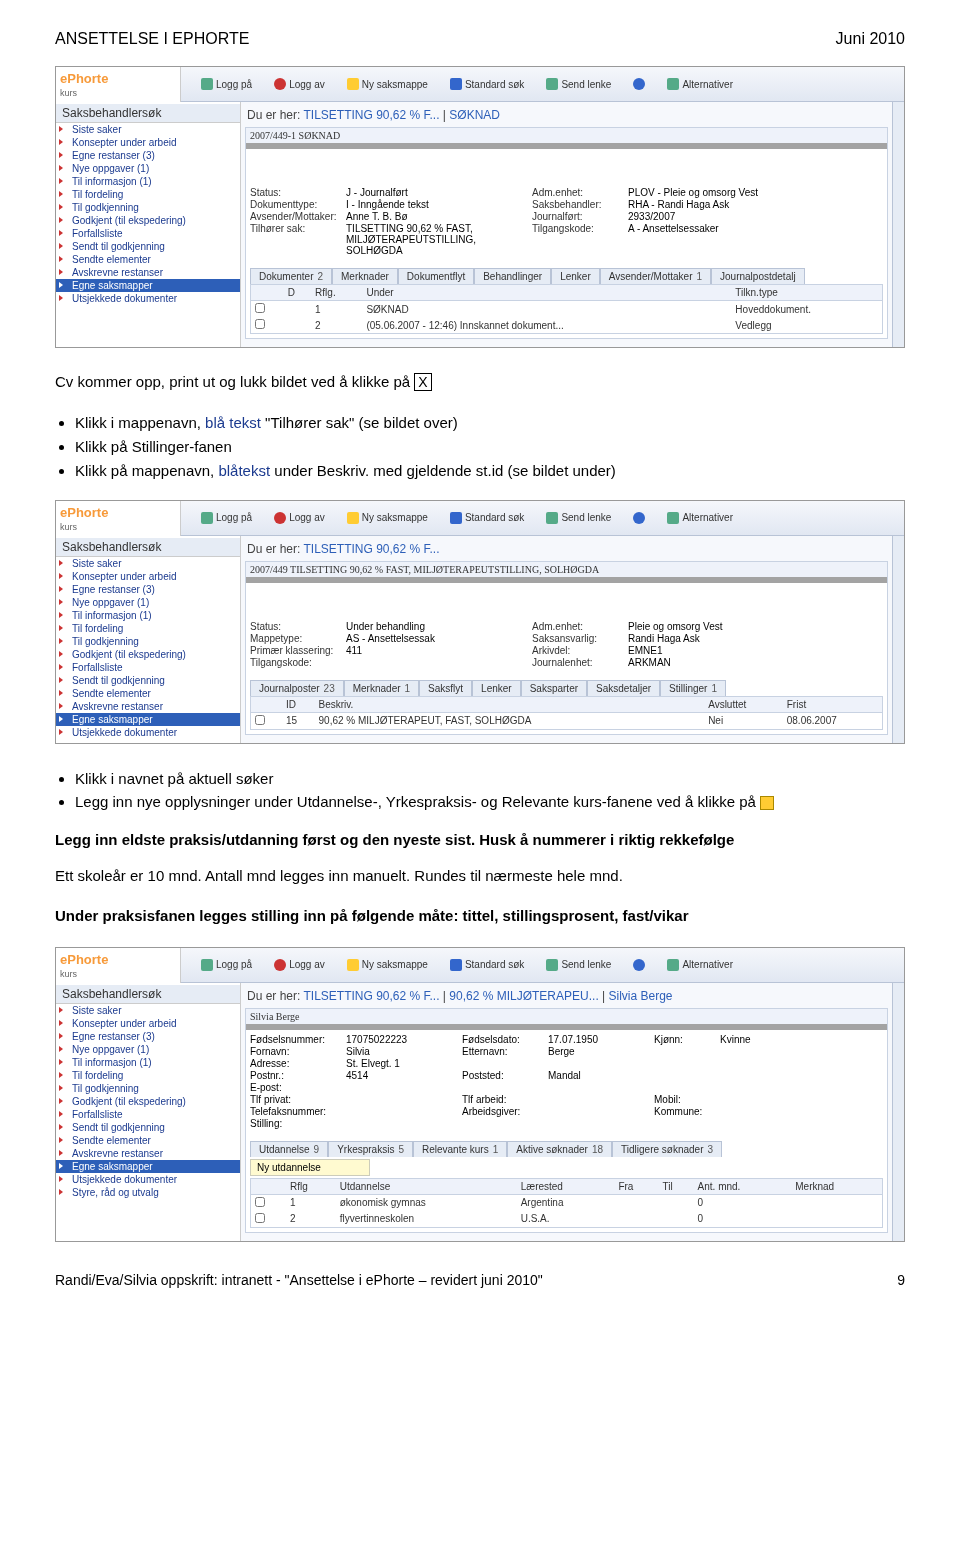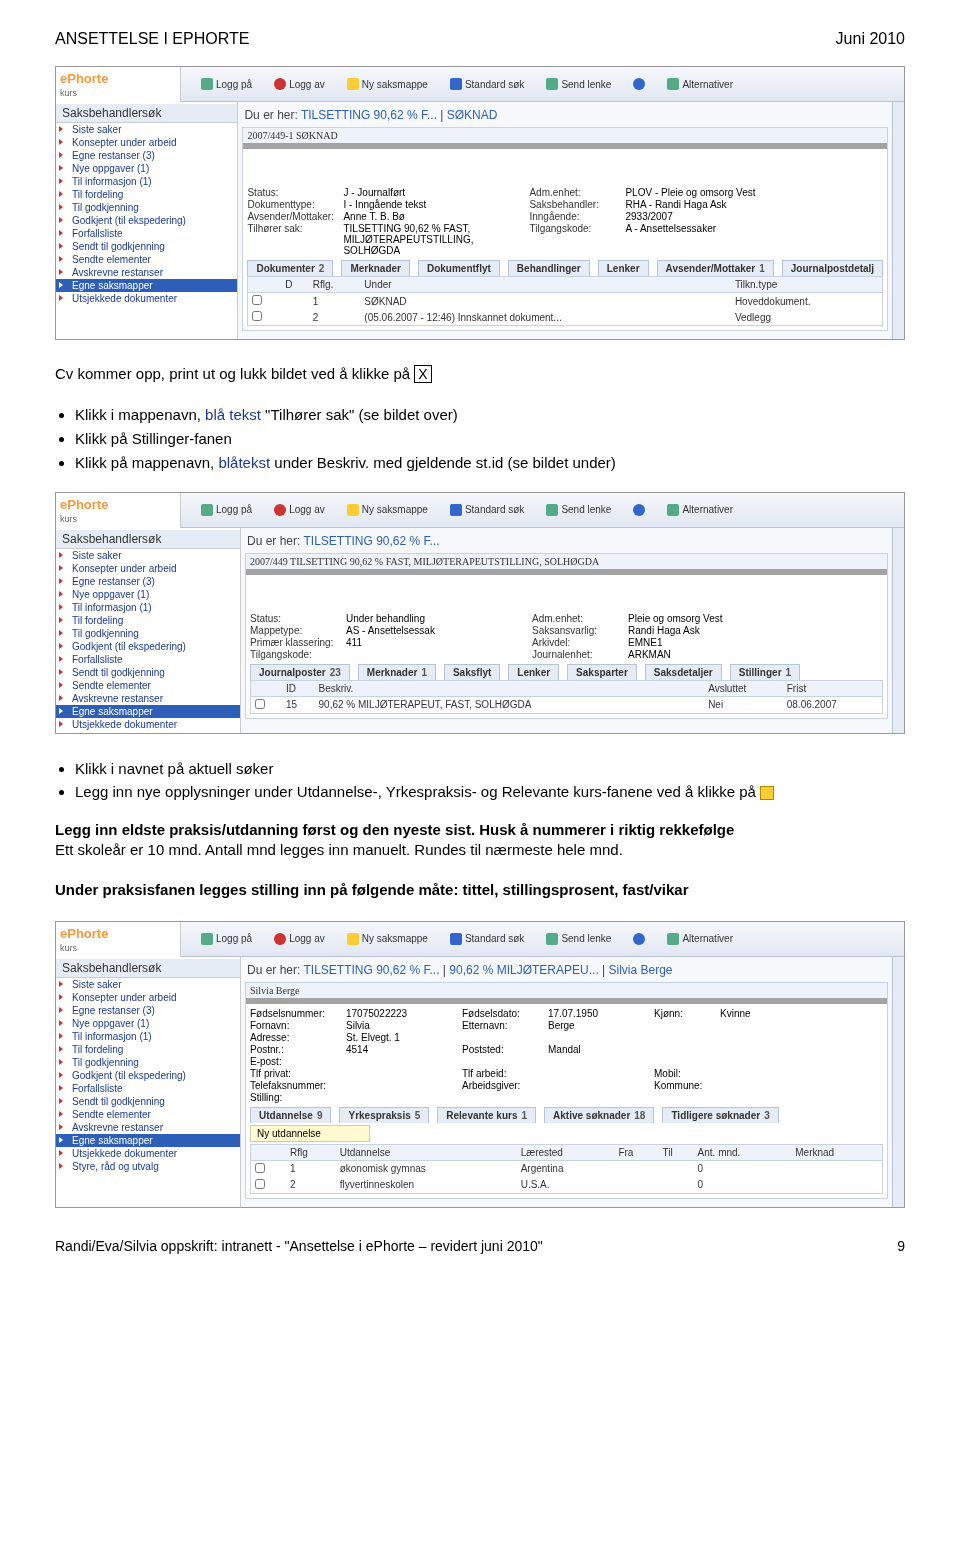--- a/index.html
+++ b/index.html
@@ -136,24 +136,23 @@
   .kv-grid .k { color: #333; }
   .kv-grid .v { color: #000; }
   .kv-grid3 {
     display: grid;
     grid-template-columns: 90px 110px 80px 100px 60px 90px;
     gap: 1px 6px;
     font-size: 10px;
   }
   .ss-tabs {
     display: flex;
-    gap: 8px;
+    gap: 0;
     font-size: 10px;
-    margin-top: 4px;
-    font-weight: bold;
+    margin-top: 12px;
   }
   .ss-tab {
     padding: 2px 8px;
     background: #e6ecf5;
     border: 1px solid #b8c3d6;
     border-bottom: none;
     color: #333;
   }
   .ss-tab.badge::after {
     content: attr(data-count);
@@ -288,21 +287,21 @@
             <div class="k">Status:</div>
             <div class="v">J - Journalført</div>
             <div class="k">Adm.enhet:</div>
             <div class="v">PLOV - Pleie og omsorg Vest</div>
             <div class="k">Dokumenttype:</div>
             <div class="v">I - Inngående tekst</div>
             <div class="k">Saksbehandler:</div>
             <div class="v">RHA - Randi Haga Ask</div>
             <div class="k">Avsender/Mottaker:</div>
             <div class="v">Anne T. B. Bø</div>
-            <div class="k">Inngående:</div>
+            <div class="k">Journalført:</div>
             <div class="v">2933/2007</div>
             <div class="k">Tilhører sak:</div>
             <div class="v">TILSETTING 90,62 % FAST, MILJØTERAPEUTSTILLING, SOLHØGDA</div>
             <div class="k">Tilgangskode:</div>
             <div class="v">A - Ansettelsessaker</div>
           </div>
         <div class="ss-tabs" id="tabs1">
             <div class="ss-tab badge" data-count="2">Dokumenter</div>
             <div class="ss-tab">Merknader</div>
             <div class="ss-tab">Dokumentflyt</div>
@@ -473,21 +472,21 @@
 </div>
 
 <ul class="bullets">
   <li><span>Klikk i navnet på aktuell søker</span></li>
   <li>
     <span>Legg inn nye opplysninger under Utdannelse-, Yrkespraksis- og Relevante kurs-fanene ved å klikke på </span>
     <span class="add-icon"></span>
   </li>
 </ul>
 <p class="section-head">Legg inn eldste praksis/utdanning først og den nyeste sist.  Husk å nummerer  i riktig rekkefølge</p>
-<p class="body-text" style="margin-top:2px">Ett skoleår er 10 mnd.  Antall mnd legges inn manuelt.  Rundes til nærmeste hele mnd.</p>
+<p class="body-text" style="margin-top:18px">Ett skoleår er 10 mnd.  Antall mnd legges inn manuelt.  Rundes til nærmeste hele mnd.</p>
 <p class="body-text" style="margin-top:2px;font-weight:bold">Under praksisfanen legges stilling inn på følgende måte: tittel, stillingsprosent, fast/vikar</p>
 
 <div class="screenshot">
   <div style="display:flex">
     <div class="ss-brand">
       <div class="logo">ePhorte</div>
       <div class="sub">kurs</div>
     </div>
     <div class="ss-toolbar" style="flex:1">
       <span class="tb-item">

